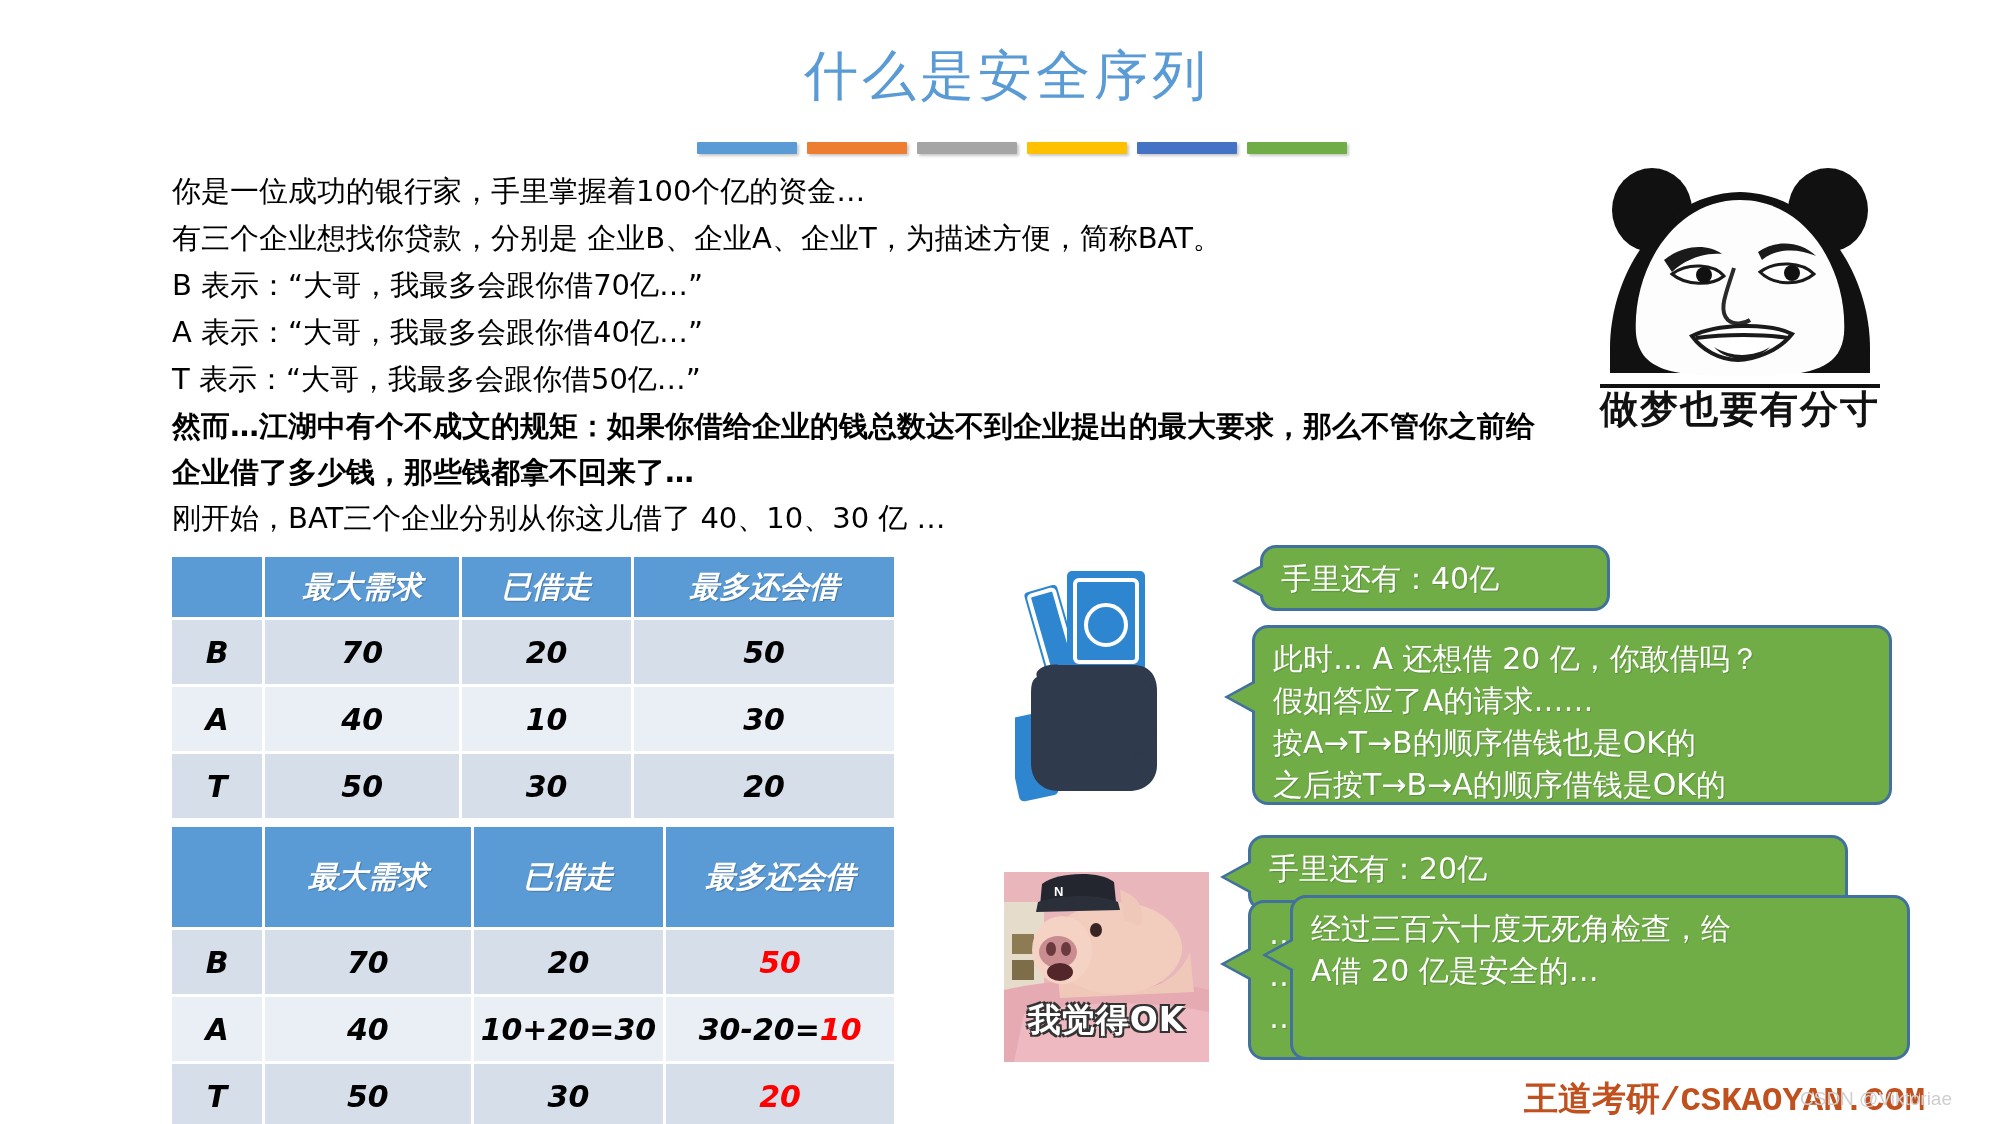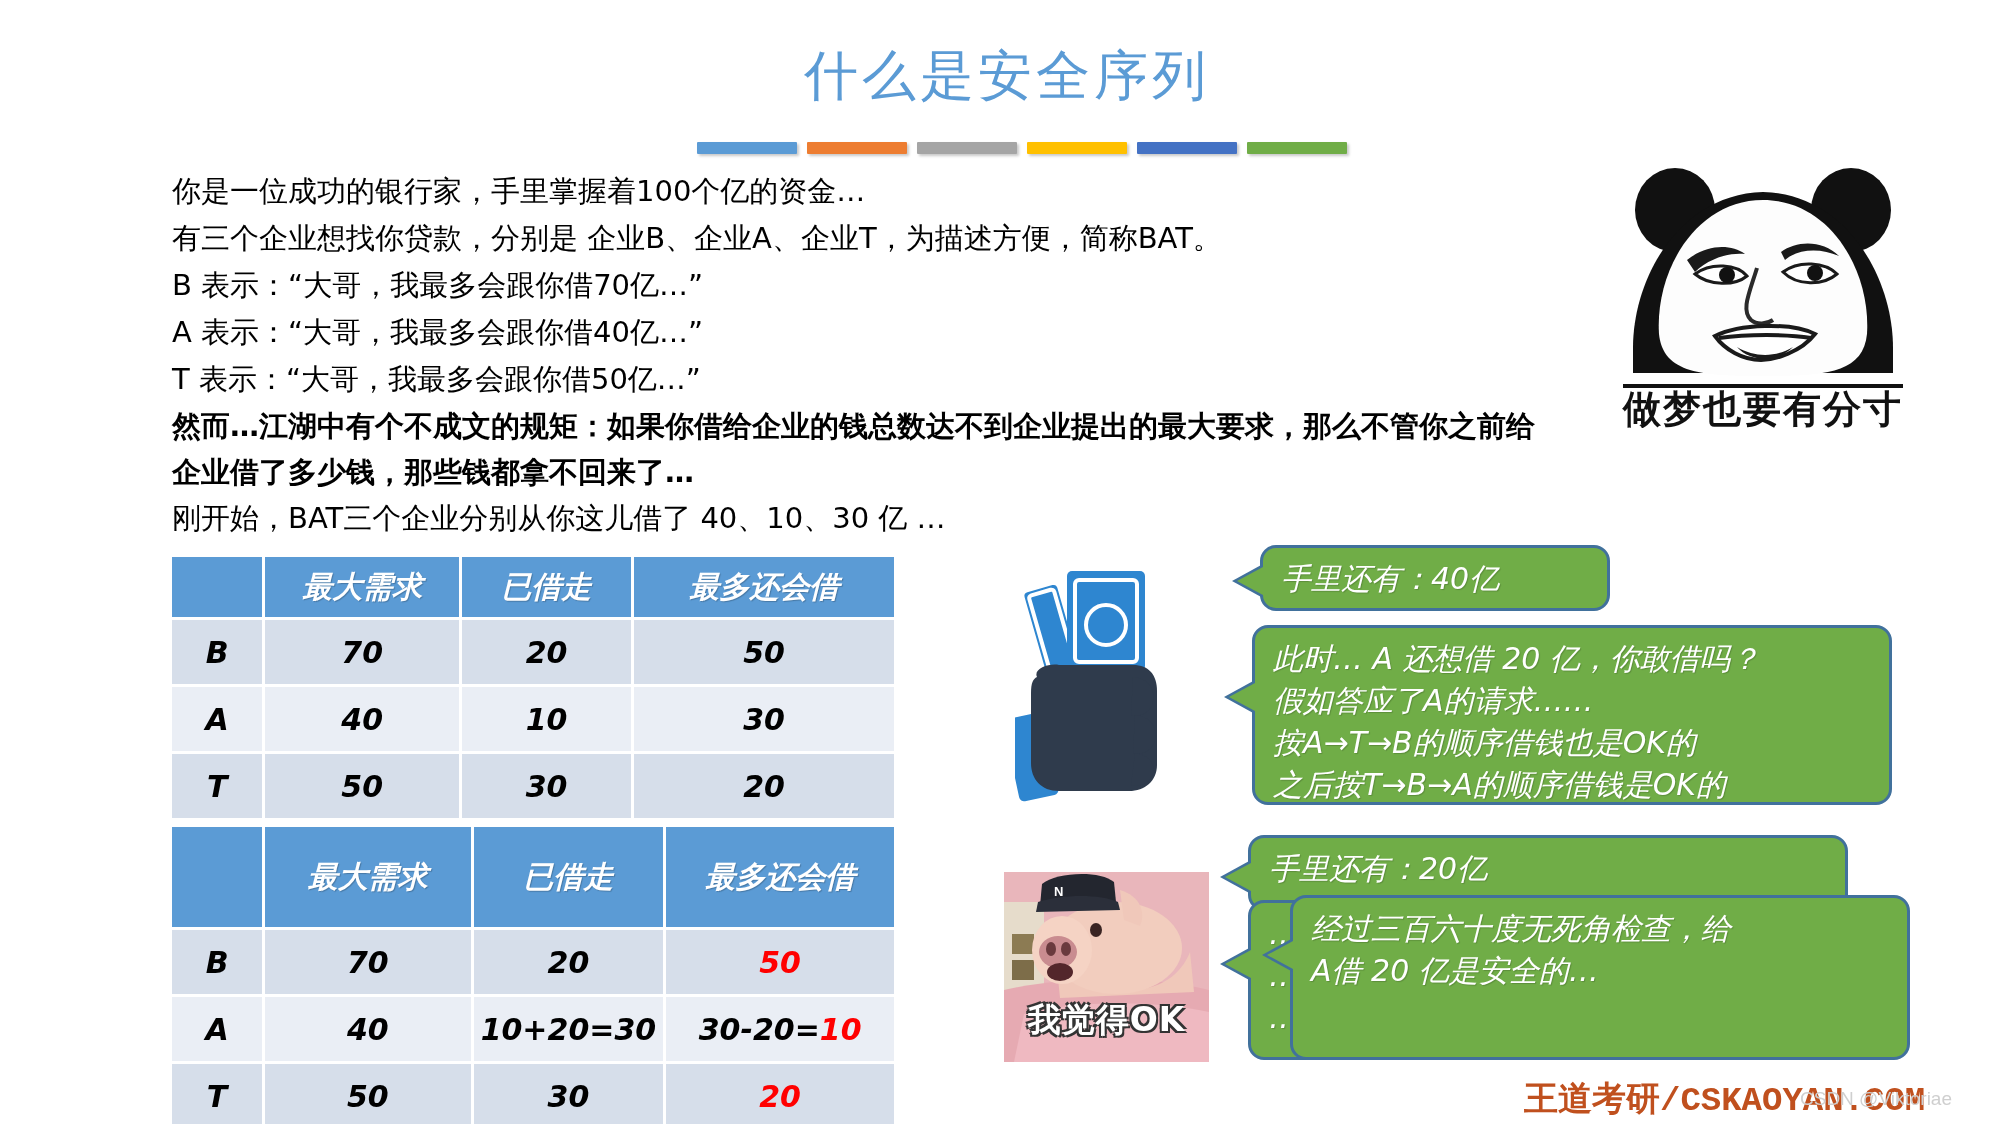--- a/index.html
+++ b/index.html
@@ -69,21 +69,20 @@
   .money{position:absolute;left:1015px;top:565px;width:220px;height:250px;}
 
   
   .bubble{
     position:absolute;background:#70AD47;border:3px solid #41719C;
     border-radius:16px;color:#fff;
     font-family:"DejaVu Sans","Liberation Sans",sans-serif;
     font-size:30px;line-height:42px;
     padding:10px 18px;box-sizing:border-box;
     text-shadow:1px 1px 1px rgba(0,0,0,.18);
-    font-style:italic;
   }
   .bubble .tail{
     position:absolute;width:0;height:0;
   }
   
   .tail-out{
     left:-31px;border-top:17px solid transparent;border-bottom:17px solid transparent;
     border-right:31px solid #41719C;
   }
   .tail-in{
@@ -106,21 +105,21 @@
   #bubble4{left:1248px;top:900px;width:640px;height:160px;z-index:3;}
   #bubble4 .tail-out{top:44px;}
   #bubble4 .tail-in{top:47px;}
 
   #bubble5{left:1290px;top:895px;width:620px;height:165px;z-index:6;}
   #bubble5 .tail-out{top:40px;}
   #bubble5 .tail-in{top:43px;}
 
   
   .meme{position:absolute;overflow:hidden;background:#fff;}
-  #panda{left:1592px;top:148px;width:296px;height:280px;z-index:4;margin-left:23px;}
+  #panda{left:1592px;top:148px;width:296px;height:280px;z-index:4;}
   #pig{left:1004px;top:872px;width:205px;height:190px;z-index:7;}
   .meme-caption{
     position:absolute;left:0;width:100%;text-align:center;
     font-family:"DejaVu Sans","Liberation Sans",sans-serif;
     font-weight:bold;
   }
 
   
   .watermark{
     position:absolute;left:1524px;top:1076px;

